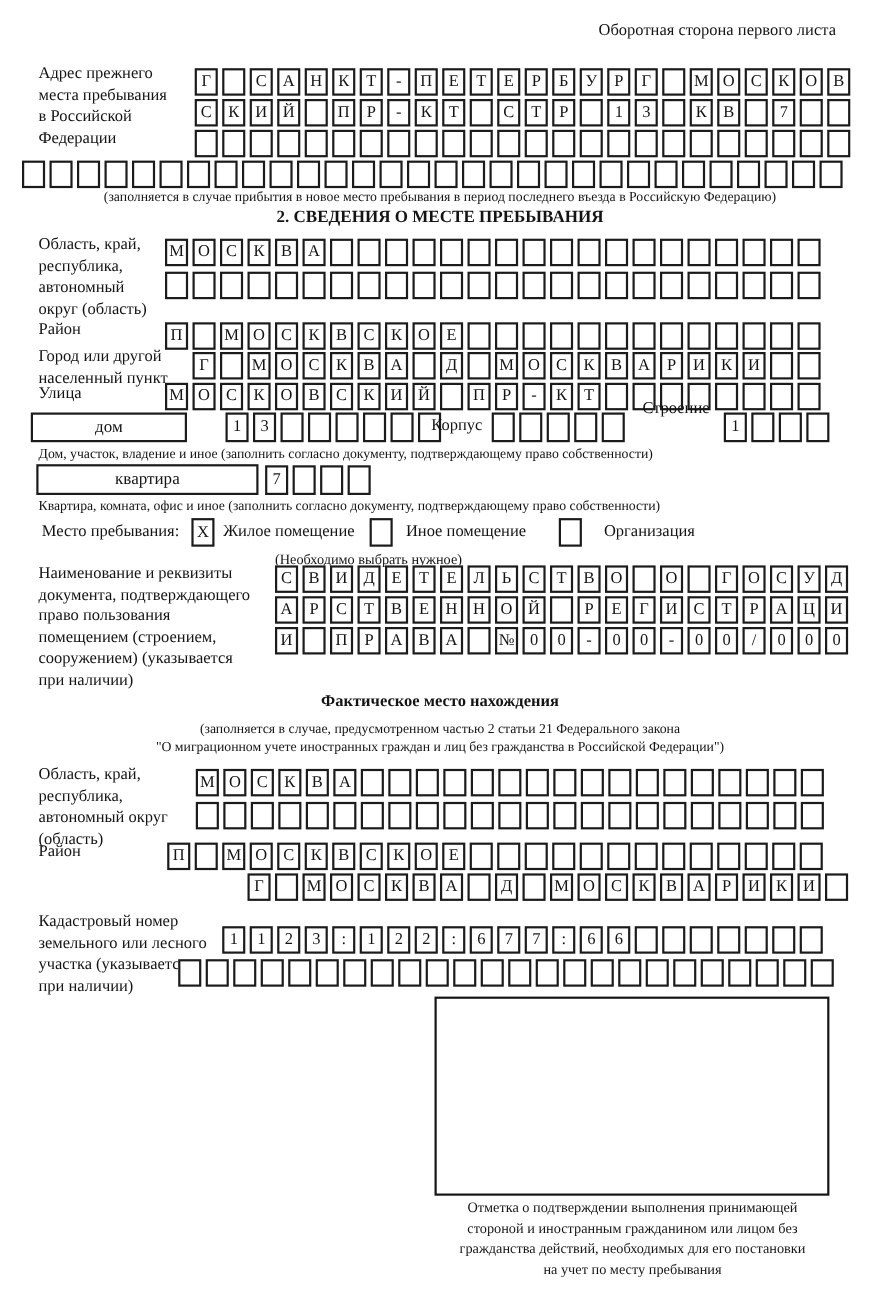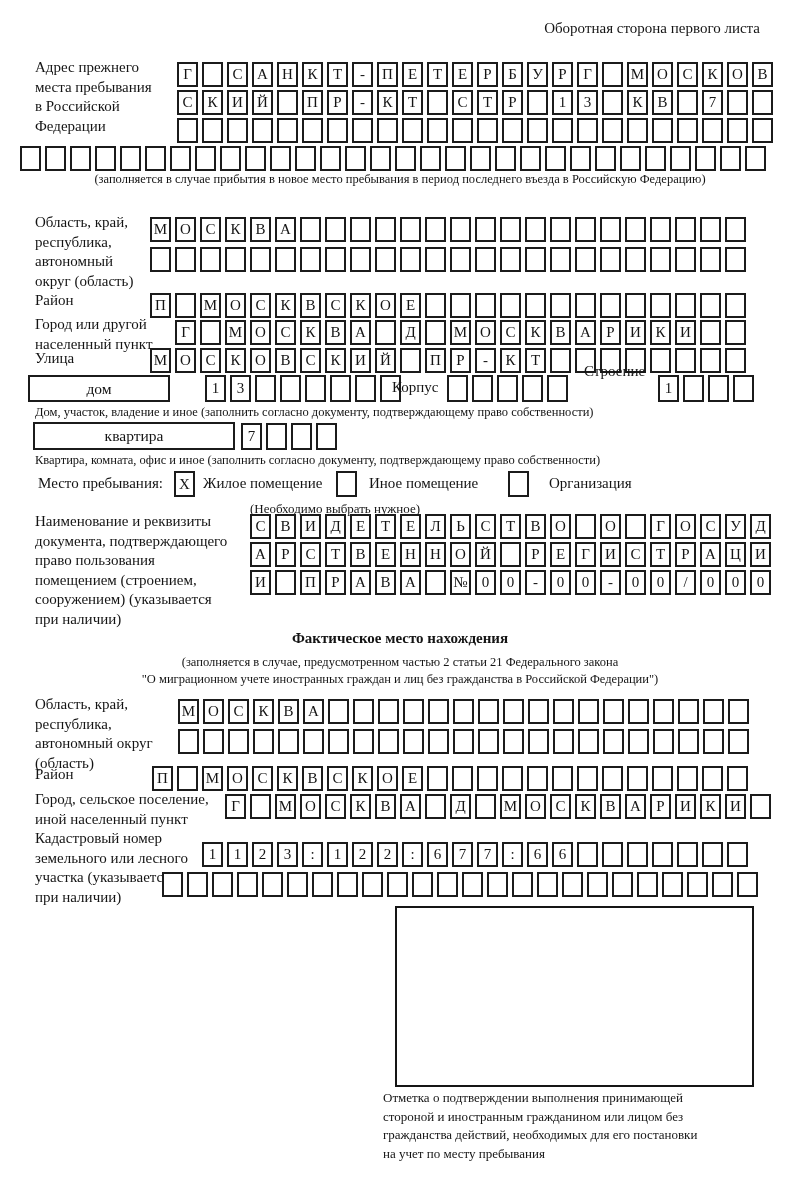--- a/index.html
+++ b/index.html
@@ -72,21 +72,21 @@
   #fregion-r1{left:178px;top:699px;}
   #fregion-r2{left:178px;top:729px;}
   #fdistrict-label{left:35px;top:765px;}
   #fdistrict-row{left:152px;top:766px;}
   #fcity-label{left:35px;top:790px;}
   #fcity-row{left:225px;top:794px;}
   #fcad-label{left:35px;top:829px;}
   #fcad-r1{left:202px;top:842px;}
   #fcad-r2{left:162px;top:872px;}
   #stamp-box{left:395px;top:906px;width:355px;height:177px;border:2px solid #151515;background:#fff;}
-  #stamp-note{left:383px;top:1089px;width:384px;text-align:left;font-size:13px;line-height:18.5px;white-space:pre-line;}
+  #stamp-note{left:383px;top:1089px;width:384px;text-align:center;font-size:13px;line-height:18.5px;white-space:pre-line;}
 </style>
 </head>
 <body>
 
 <div id="page">
 
   <div id="hdr-note" class="abs">Оборотная сторона первого листа</div>
 
   <div id="prev-label" class="abs lbl">Адрес прежнего
 места пребывания
@@ -197,20 +197,21 @@
       <span class="cell"></span>
       <span class="cell"></span>
       <span class="cell"></span>
       <span class="cell"></span>
       <span class="cell"></span>
       <span class="cell"></span>
       <span class="cell"></span>
     </div>
   <div id="prev-note" class="abs note centered">(заполняется в случае прибытия в новое место пребывания в период последнего въезда в Российскую Федерацию)</div>
 
+  <div id="s2-title" class="abs centered">2. СВЕДЕНИЯ О МЕСТЕ ПРЕБЫВАНИЯ</div>
 
   <div id="region-label" class="abs lbl">Область, край,
 республика,
 автономный
 округ (область)</div>
   <div id="region-r1" class="cells">
       <span class="cell">М</span>
       <span class="cell">О</span>
       <span class="cell">С</span>
       <span class="cell">К</span>
@@ -548,22 +549,20 @@
       <span class="cell"></span>
       <span class="cell"></span>
       <span class="cell"></span>
       <span class="cell"></span>
       <span class="cell"></span>
       <span class="cell"></span>
       <span class="cell"></span>
       <span class="cell"></span>
     </div>
 
-  <div id="fcity-label" class="abs lbl">Город, сельское поселение,
-иной населенный пункт</div>
   <div id="fcity-row" class="cells">
       <span class="cell">Г</span>
       <span class="cell"></span>
       <span class="cell">М</span>
       <span class="cell">О</span>
       <span class="cell">С</span>
       <span class="cell">К</span>
       <span class="cell">В</span>
       <span class="cell">А</span>
       <span class="cell"></span>

